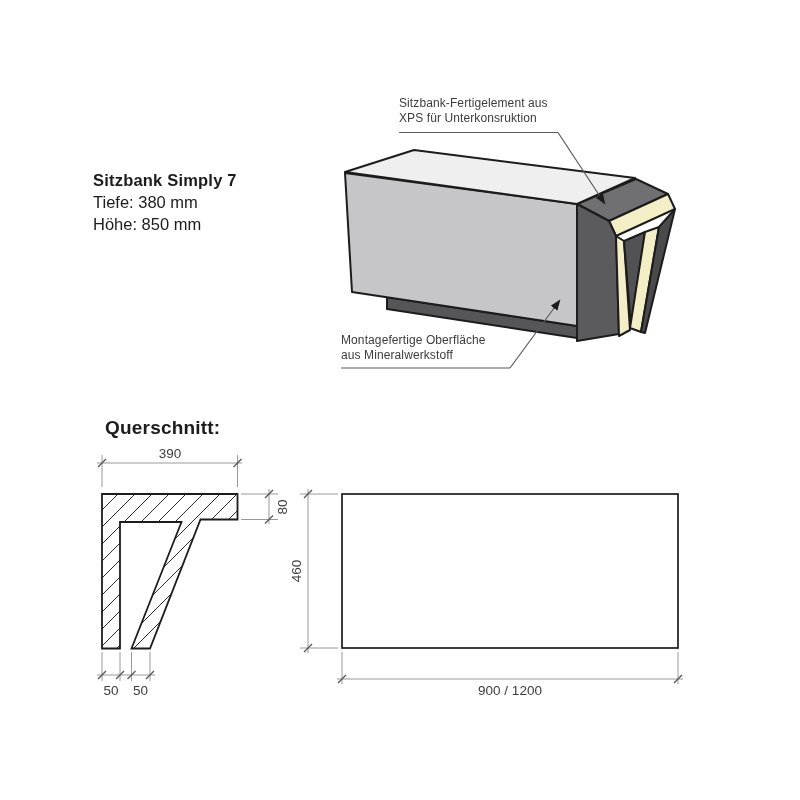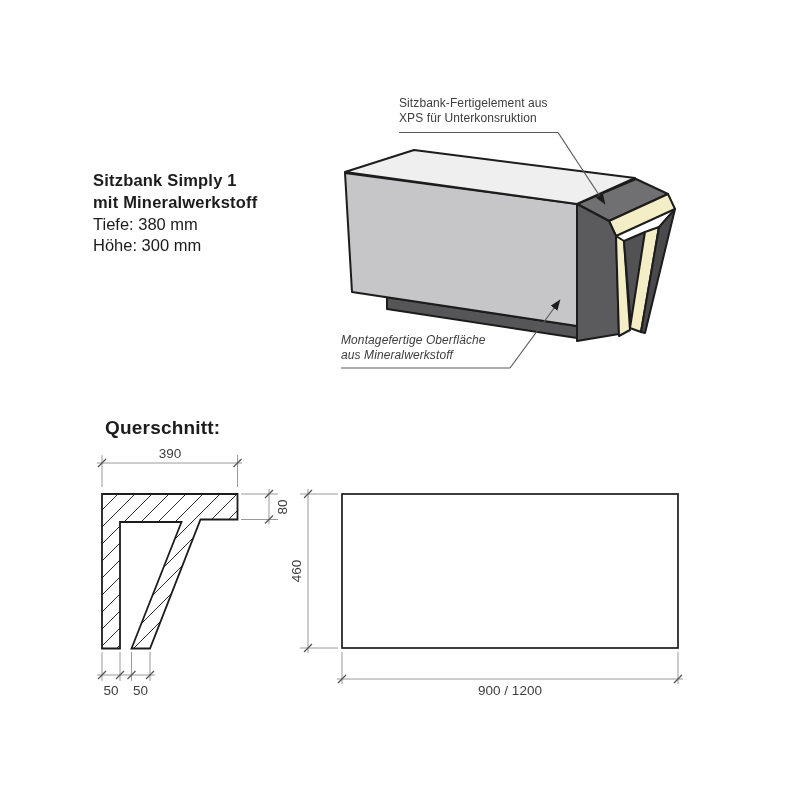--- a/index.html
+++ b/index.html
@@ -3,21 +3,21 @@
 <meta charset="utf-8">
 <style>
   html,body{margin:0;padding:0;background:#fff;}
   .page{position:relative;width:800px;height:800px;background:#ffffff;overflow:hidden;
         font-family:"Liberation Sans",sans-serif;color:#1c1c1c;}
   .layer{position:absolute;left:0;top:0;}
   .title-block{position:absolute;left:93px;top:170px;line-height:21.8px;font-size:16.5px;}
   .title-block .t-bold{font-weight:bold;letter-spacing:.2px;}
   .anno{position:absolute;font-size:12px;line-height:14.8px;color:#3c3c3c;letter-spacing:.1px;}
   .anno-xps{left:399px;top:96px;}
-  .anno-surface{left:341px;top:333px;font-style:italic;}
+  .anno-surface{left:341px;top:333px;}
   .qs-label{position:absolute;left:105px;top:417px;font-size:19px;font-weight:bold;letter-spacing:.2px;}
   svg text{font-family:"Liberation Sans",sans-serif;font-size:13.5px;fill:#3d3d3d;}
 </style>
 </head>
 <body>
 
 <div class="page">
 
   <svg class="layer" width="800" height="800" viewBox="0 0 800 800">
     <defs>
@@ -102,24 +102,23 @@
         <line x1="304" y1="652" x2="312" y2="644"></line>
         <line x1="338" y1="683" x2="346" y2="675"></line>
         <line x1="674" y1="683" x2="682" y2="675"></line>
       </g>
       <text transform="translate(301,571) rotate(-90)" text-anchor="middle">460</text>
       <text x="510" y="695" text-anchor="middle">900 / 1200</text>
     </g>
   </svg>
 
   <div class="title-block">
-    <div class="t-bold">Sitzbank Simply 1</div>
-    <div class="t-bold">mit Mineralwerkstoff</div>
+    <div class="t-bold">Sitzbank Simply 7</div>
     <div>Tiefe: 380 mm</div>
-    <div>Höhe: 300 mm</div>
+    <div>Höhe: 850 mm</div>
   </div>
 
   <div class="anno anno-xps">
     <div>Sitzbank-Fertigelement aus</div>
     <div>XPS für Unterkonsruktion</div>
   </div>
 
   <div class="anno anno-surface">
     <div>Montagefertige Oberfläche</div>
     <div>aus Mineralwerkstoff</div>

